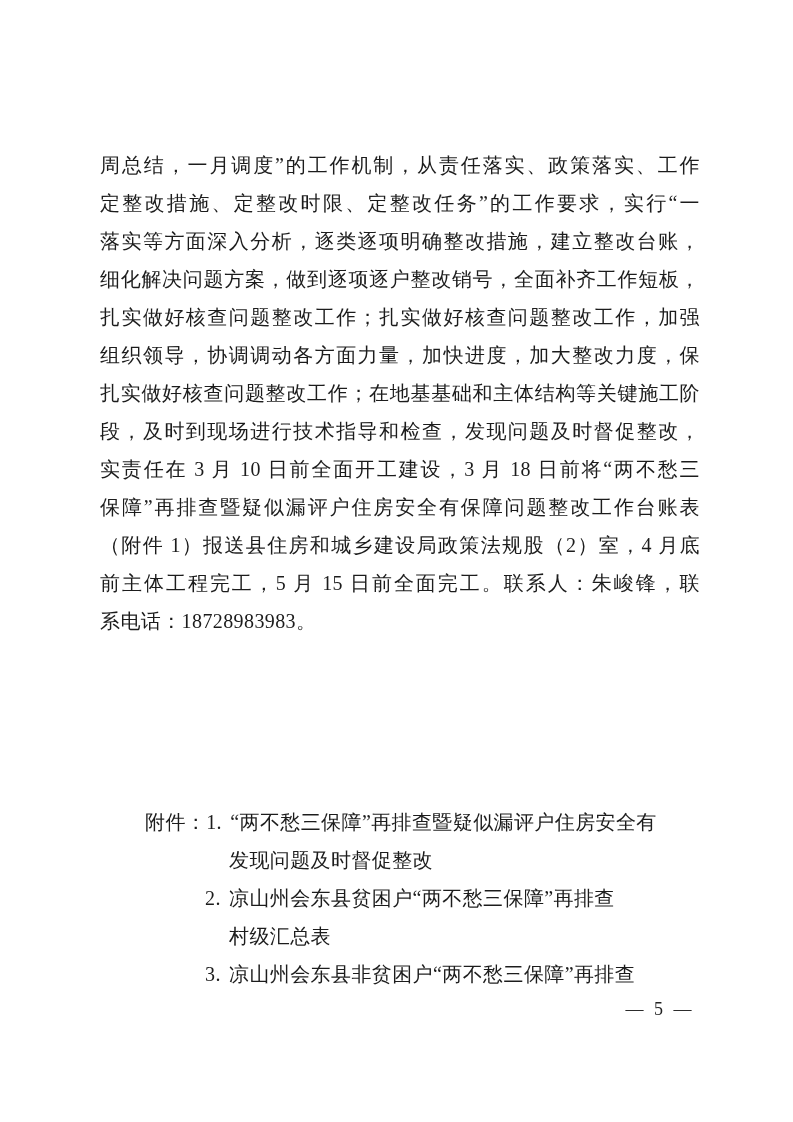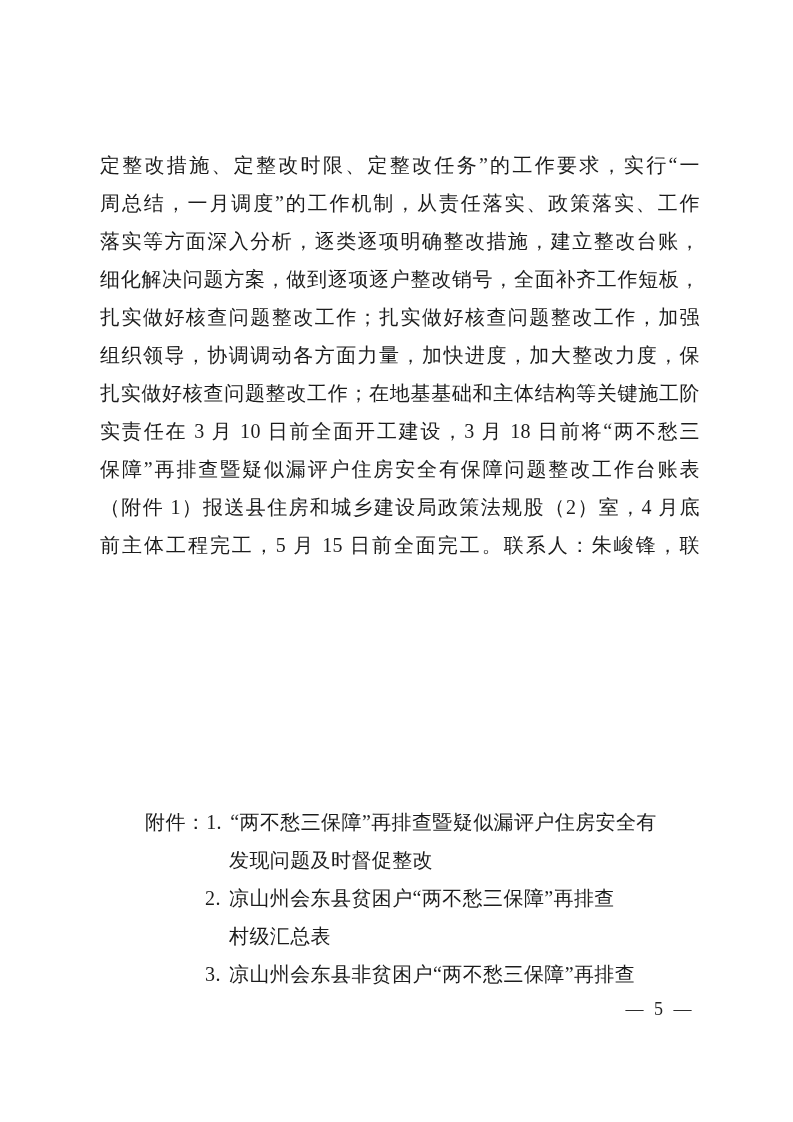--- a/index.html
+++ b/index.html
@@ -66,31 +66,33 @@
     color: #222222;
     white-space: nowrap;
   }
 </style>
 </head>
 <body>
 
 <div class="page">
 
   <div class="body-text">
+    <div class="line">周总结，一月调度”的工作机制，从责任落实、政策落实、工作</div>
     <div class="line">定整改措施、定整改时限、定整改任务”的工作要求，实行“一</div>
-    <div class="line">周总结，一月调度”的工作机制，从责任落实、政策落实、工作</div>
     <div class="line">落实等方面深入分析，逐类逐项明确整改措施，建立整改台账，</div>
     <div class="line">细化解决问题方案，做到逐项逐户整改销号，全面补齐工作短板，</div>
     <div class="line">扎实做好核查问题整改工作；扎实做好核查问题整改工作，加强</div>
     <div class="line">组织领导，协调调动各方面力量，加快进度，加大整改力度，保</div>
     <div class="line">扎实做好核查问题整改工作；在地基基础和主体结构等关键施工阶</div>
+    <div class="line">段，及时到现场进行技术指导和检查，发现问题及时督促整改，</div>
     <div class="line">实责任在 3 月 10 日前全面开工建设，3 月 18 日前将“两不愁三</div>
     <div class="line">保障”再排查暨疑似漏评户住房安全有保障问题整改工作台账表</div>
     <div class="line">（附件 1）报送县住房和城乡建设局政策法规股（2）室，4 月底</div>
     <div class="line">前主体工程完工，5 月 15 日前全面完工。联系人：朱峻锋，联</div>
+    <div class="line last-line">系电话：18728983983。</div>
   </div>
 
   <div class="attachments">
     <div class="att-row att-first">
       <span class="att-label">附件：</span><span class="att-num">1.</span><span>“两不愁三保障”再排查暨疑似漏评户住房安全有</span>
     </div>
     <div class="att-row att-cont">
       <span>发现问题及时督促整改</span>
     </div>
     <div class="att-row att-item">

